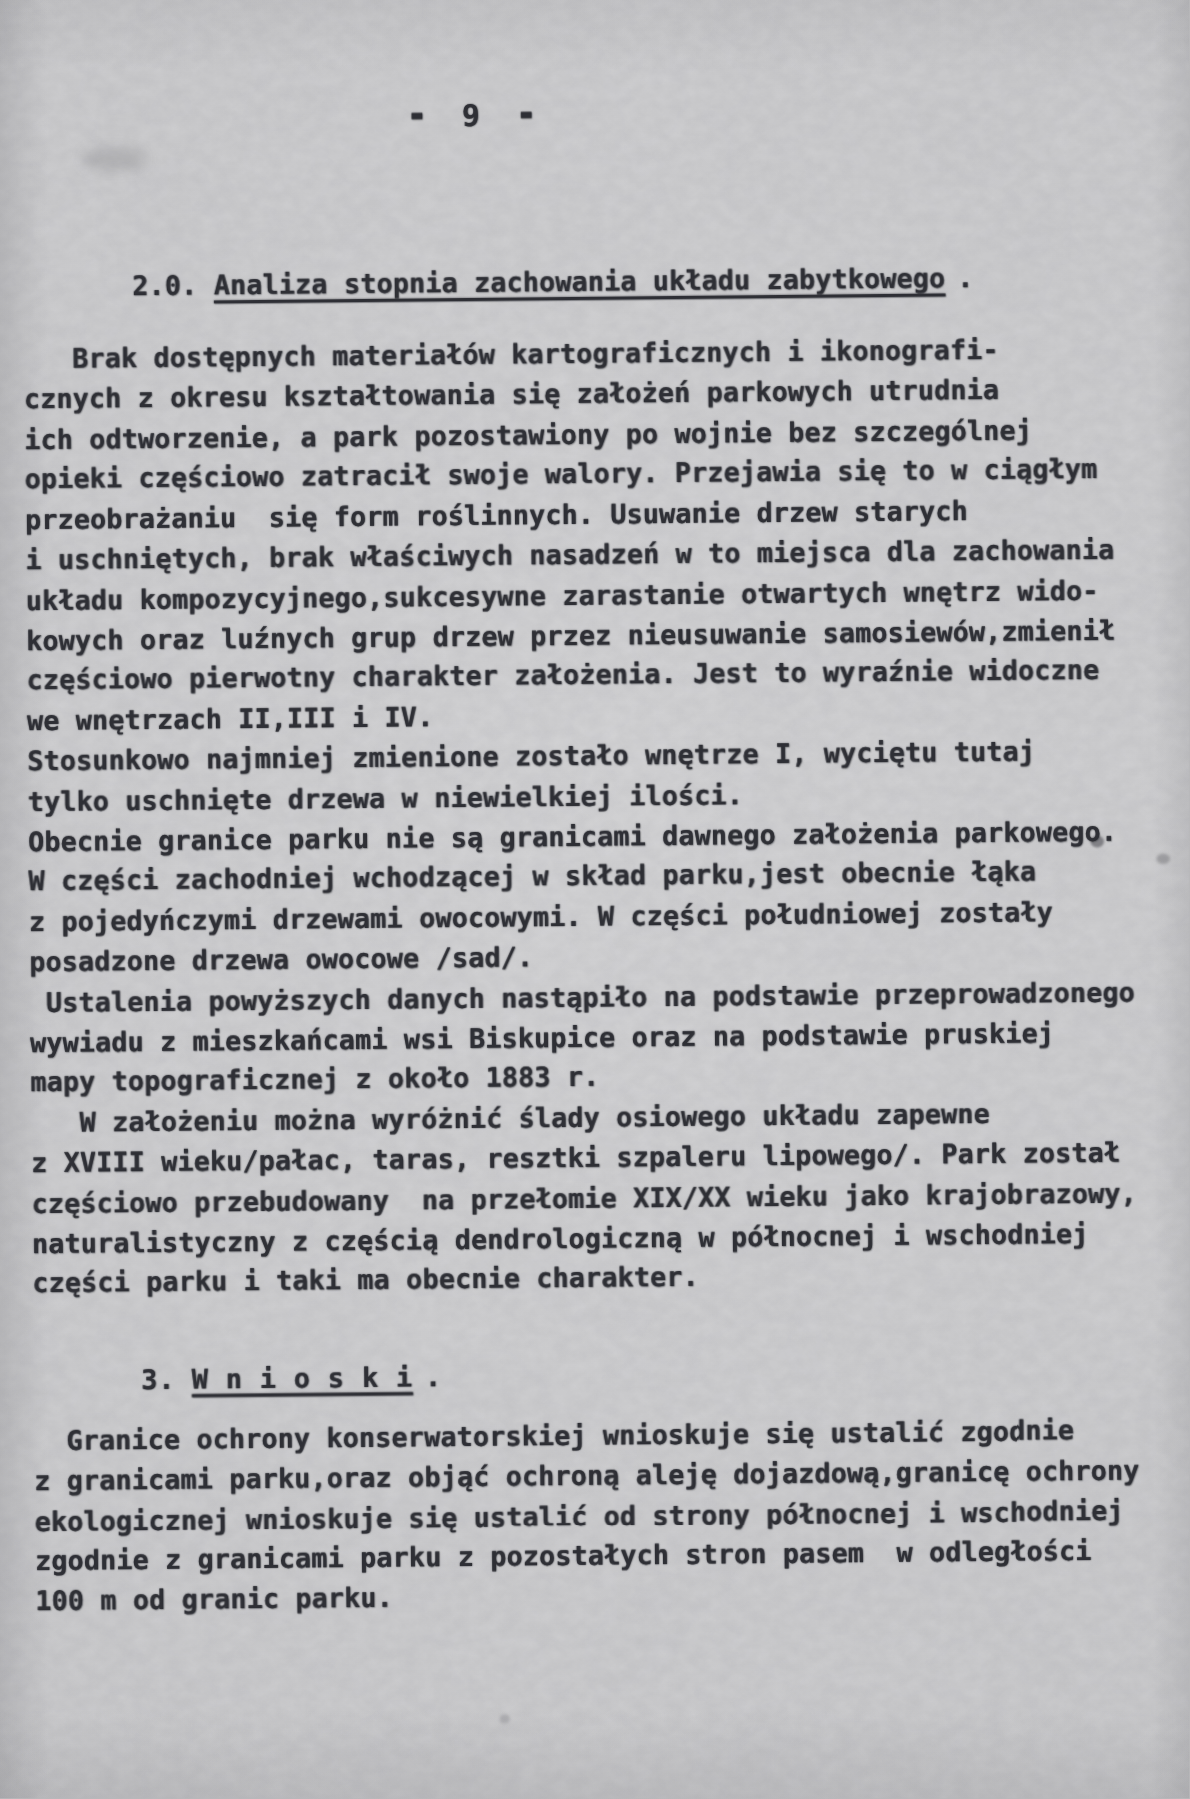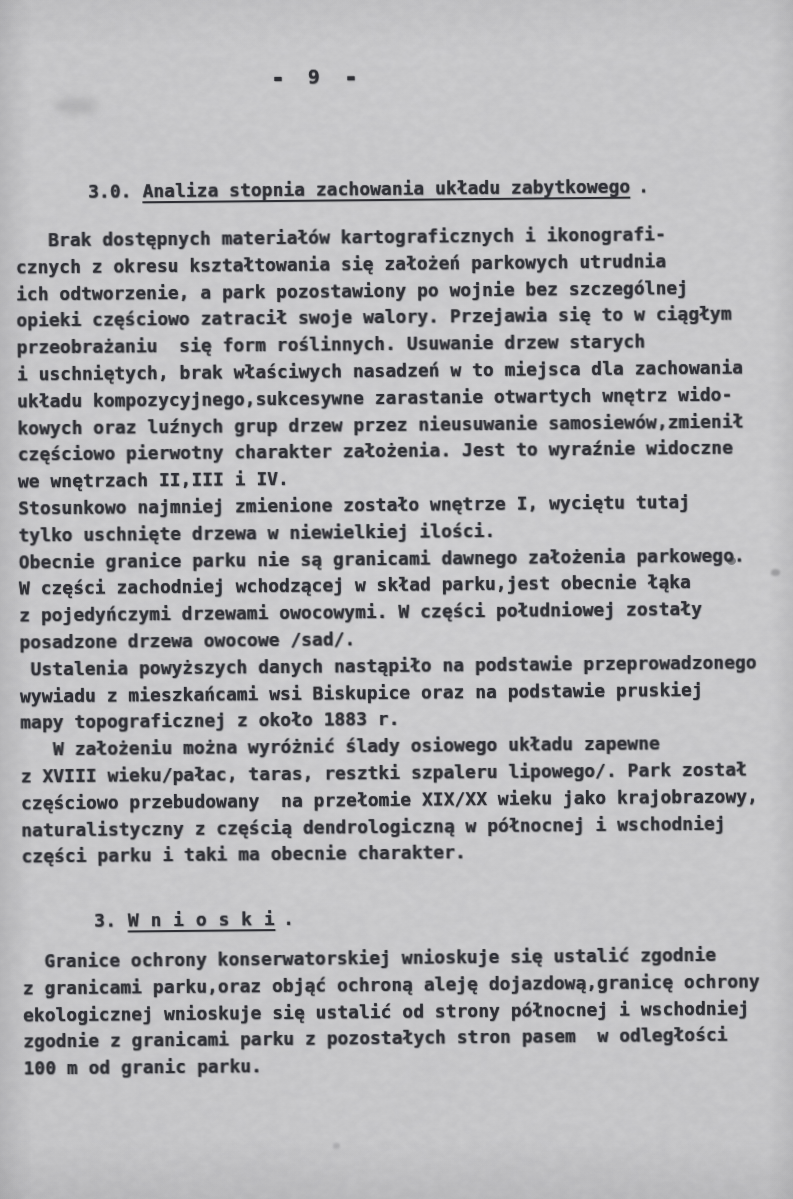--- a/index.html
+++ b/index.html
@@ -81,21 +81,21 @@
 
   <div class="content">
 
     <div class="pagenum">
       <span class="dash">-</span>
       <span class="num">9</span>
       <span class="dash">-</span>
     </div>
 
     <div class="heading h23">
-      <span class="num">3.0.</span><span class="u">Analiza stopnia zachowania układu zabytkowego</span><span class="tail">.</span>
+      <span class="num">2.0.</span><span class="u">Analiza stopnia zachowania układu zabytkowego</span><span class="tail">.</span>
     </div>
 
     <div class="body b1">
         <div class="line">   Brak dostępnych materiałów kartograficznych i ikonografi-</div>
         <div class="line">cznych z okresu kształtowania się założeń parkowych utrudnia</div>
         <div class="line">ich odtworzenie, a park pozostawiony po wojnie bez szczególnej</div>
         <div class="line">opieki częściowo zatracił swoje walory. Przejawia się to w ciągłym</div>
         <div class="line">przeobrażaniu  się form roślinnych. Usuwanie drzew starych</div>
         <div class="line">i uschniętych, brak właściwych nasadzeń w to miejsca dla zachowania</div>
         <div class="line">układu kompozycyjnego,sukcesywne zarastanie otwartych wnętrz wido-</div>

